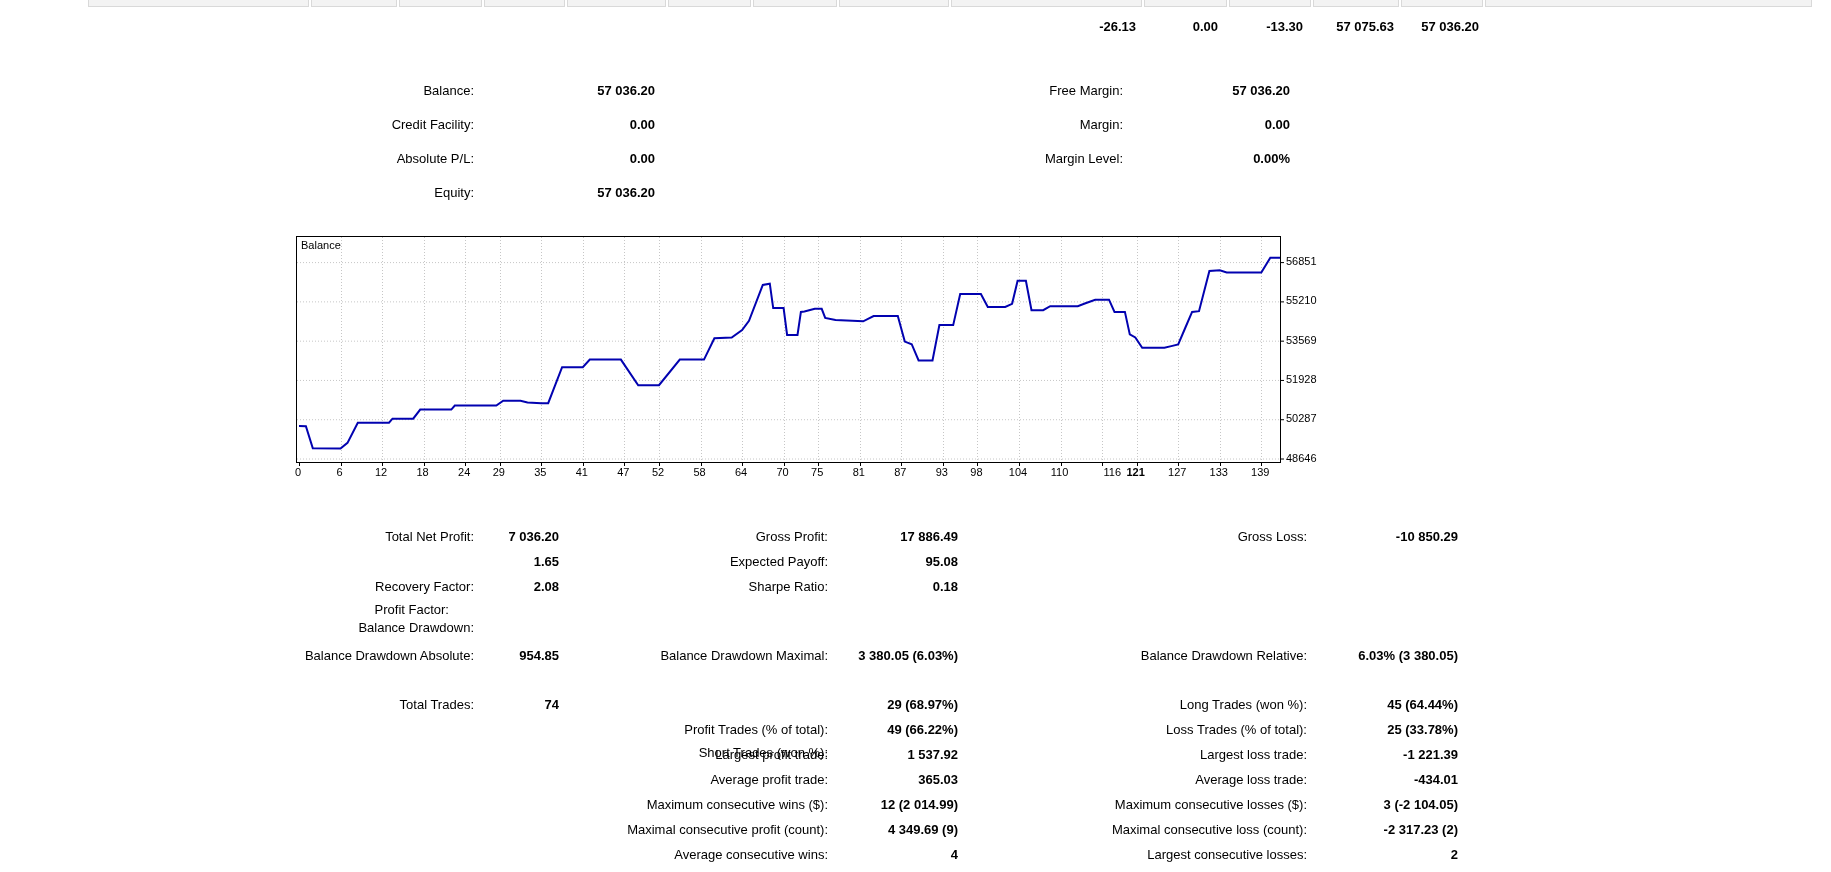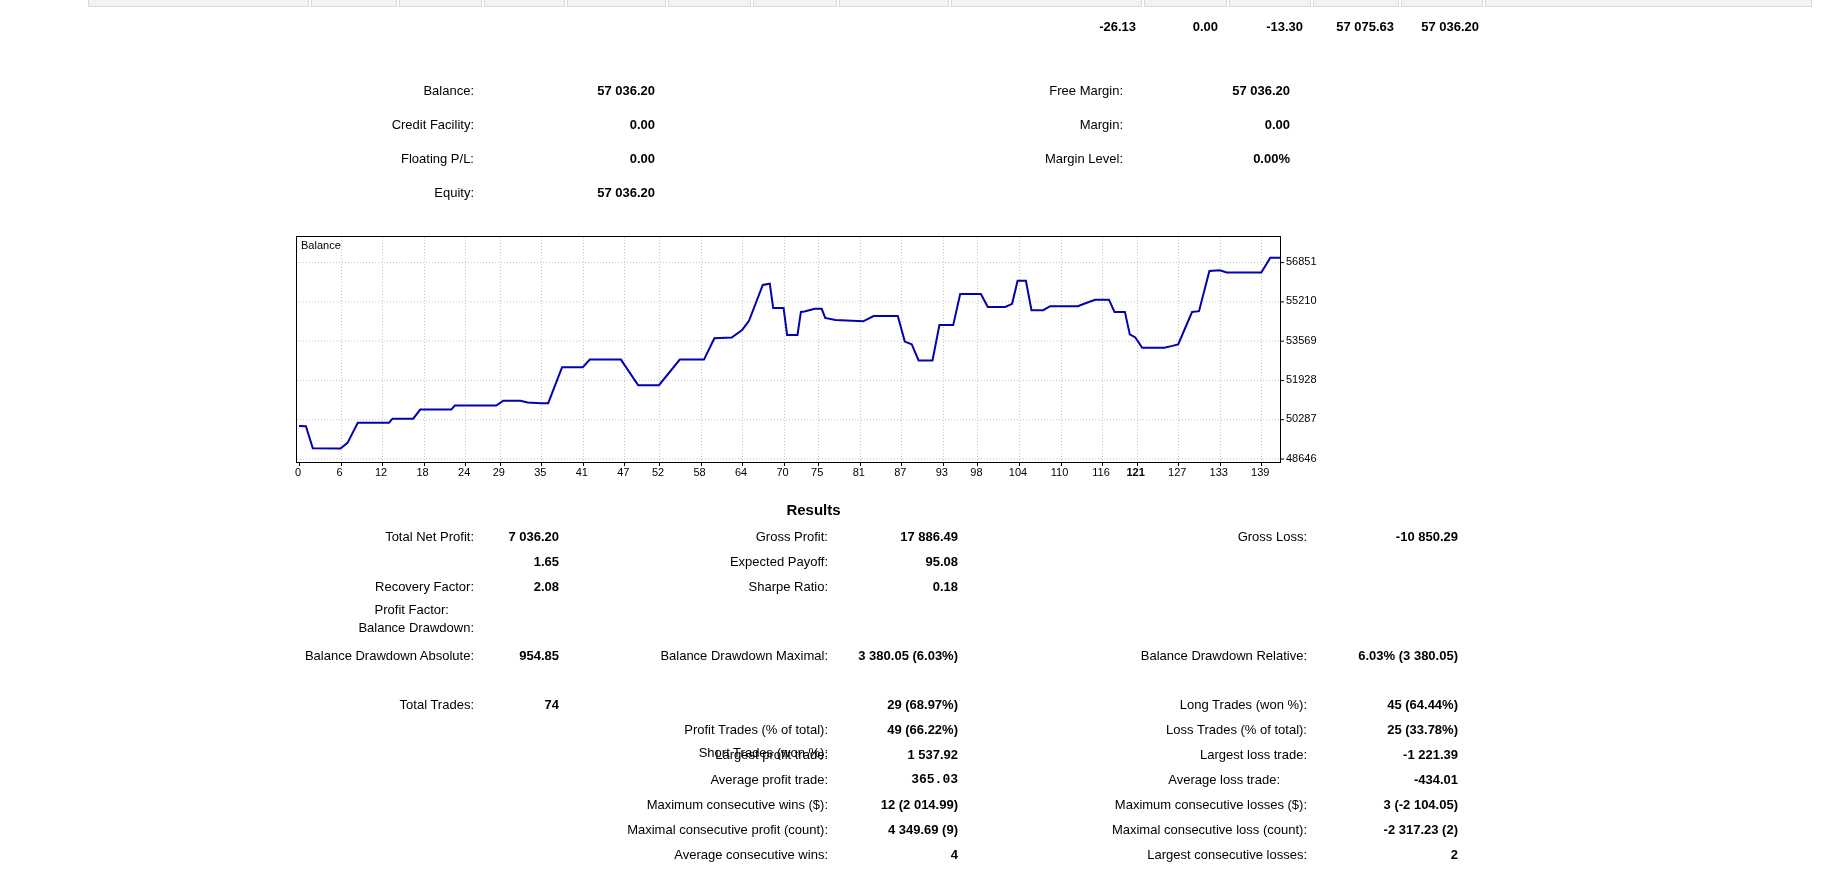--- a/index.html
+++ b/index.html
@@ -47,21 +47,21 @@
     <span class="lbl val r" style="top:19px;right:528px;">-13.30</span>
     <span class="lbl val r" style="top:19px;right:437px;">57 075.63</span>
     <span class="lbl val r" style="top:19px;right:352px;">57 036.20</span>
   </div>
 
   <div id="account-summary">
       <span class="lbl r" style="top:83px;right:1357px;">Balance:</span>
       <span class="lbl val r" style="top:83px;right:1176px;">57 036.20</span>
       <span class="lbl r" style="top:117px;right:1357px;">Credit Facility:</span>
       <span class="lbl val r" style="top:117px;right:1176px;">0.00</span>
-      <span class="lbl r" style="top:151px;right:1357px;">Floating P/L:</span>
+      <span class="lbl r" style="top:151px;right:1357px;">Absolute P/L:</span>
       <span class="lbl val r" style="top:151px;right:1176px;">0.00</span>
       <span class="lbl r" style="top:185px;right:1357px;">Equity:</span>
       <span class="lbl val r" style="top:185px;right:1176px;">57 036.20</span>
       <span class="lbl r" style="top:83px;right:708px;">Free Margin:</span>
       <span class="lbl val r" style="top:83px;right:541px;">57 036.20</span>
       <span class="lbl r" style="top:117px;right:708px;">Margin:</span>
       <span class="lbl val r" style="top:117px;right:541px;">0.00</span>
       <span class="lbl r" style="top:151px;right:708px;">Margin Level:</span>
       <span class="lbl val r" style="top:151px;right:541px;">0.00%</span>
     </div>
@@ -153,28 +153,27 @@
       <span class="xtick" style="left:679.5384615384615px;top:466px;">58</span>
       <span class="xtick" style="left:721.0769230769231px;top:466px;">64</span>
       <span class="xtick" style="left:762.6153846153846px;top:466px;">70</span>
       <span class="xtick" style="left:797.2307692307693px;top:466px;">75</span>
       <span class="xtick" style="left:838.7692307692308px;top:466px;">81</span>
       <span class="xtick" style="left:880.3076923076924px;top:466px;">87</span>
       <span class="xtick" style="left:921.8461538461539px;top:466px;">93</span>
       <span class="xtick" style="left:956.4615384615386px;top:466px;">98</span>
       <span class="xtick" style="left:998.0000000000001px;top:466px;">104</span>
       <span class="xtick" style="left:1039.5384615384614px;top:466px;">110</span>
-      <span class="xtick" style="left:1081.076923076923px;top:466px;">116</span>
+      <span class="xtick" style="left:1081.076923076923px;top:466px;text-align:right;">116</span>
       <span class="xtick" style="left:1115.6923076923076px;top:466px;font-weight:bold;">121</span>
       <span class="xtick" style="left:1157.2307692307693px;top:466px;">127</span>
       <span class="xtick" style="left:1198.769230769231px;top:466px;">133</span>
       <span class="xtick" style="left:1240.3076923076924px;top:466px;">139</span>
     </div>
 
-  <div id="results-title">Results</div>
   <div id="stat-rows">
       <span class="lbl r" style="top:529px;right:1357px;">Total Net Profit:</span>
       <span class="lbl val r" style="top:529px;right:1272px;">7 036.20</span>
       <span class="lbl r" style="top:529px;right:1003px;">Gross Profit:</span>
       <span class="lbl val r" style="top:529px;right:873px;">17 886.49</span>
       <span class="lbl r" style="top:529px;right:524px;">Gross Loss:</span>
       <span class="lbl val r" style="top:529px;right:373px;">-10 850.29</span>
       <span class="lbl r" style="top:554px;right:1382px;margin-top:48px;">Profit Factor:</span>
       <span class="lbl val r" style="top:554px;right:1272px;">1.65</span>
       <span class="lbl r" style="top:554px;right:1003px;">Expected Payoff:</span>
@@ -198,22 +197,22 @@
       <span class="lbl val r" style="top:697px;right:373px;">45 (64.44%)</span>
       <span class="lbl r" style="top:722px;right:1003px;">Profit Trades (% of total):</span>
       <span class="lbl val r" style="top:722px;right:873px;">49 (66.22%)</span>
       <span class="lbl r" style="top:722px;right:524px;">Loss Trades (% of total):</span>
       <span class="lbl val r" style="top:722px;right:373px;">25 (33.78%)</span>
       <span class="lbl r" style="top:747px;right:1003px;">Largest profit trade:</span>
       <span class="lbl val r" style="top:747px;right:873px;">1 537.92</span>
       <span class="lbl r" style="top:747px;right:524px;">Largest loss trade:</span>
       <span class="lbl val r" style="top:747px;right:373px;">-1 221.39</span>
       <span class="lbl r" style="top:772px;right:1003px;">Average profit trade:</span>
-      <span class="lbl val r" style="top:772px;right:873px;font-family:Liberation Mono, monospace;">365.03</span>
-      <span class="lbl r" style="top:772px;right:551px;">Average loss trade:</span>
+      <span class="lbl val r" style="top:772px;right:873px;">365.03</span>
+      <span class="lbl r" style="top:772px;right:524px;">Average loss trade:</span>
       <span class="lbl val r" style="top:772px;right:373px;">-434.01</span>
       <span class="lbl r" style="top:797px;right:1003px;">Maximum consecutive wins ($):</span>
       <span class="lbl val r" style="top:797px;right:873px;">12 (2 014.99)</span>
       <span class="lbl r" style="top:797px;right:524px;">Maximum consecutive losses ($):</span>
       <span class="lbl val r" style="top:797px;right:373px;">3 (-2 104.05)</span>
       <span class="lbl r" style="top:822px;right:1003px;">Maximal consecutive profit (count):</span>
       <span class="lbl val r" style="top:822px;right:873px;">4 349.69 (9)</span>
       <span class="lbl r" style="top:822px;right:524px;">Maximal consecutive loss (count):</span>
       <span class="lbl val r" style="top:822px;right:373px;">-2 317.23 (2)</span>
       <span class="lbl r" style="top:847px;right:1003px;">Average consecutive wins:</span>

